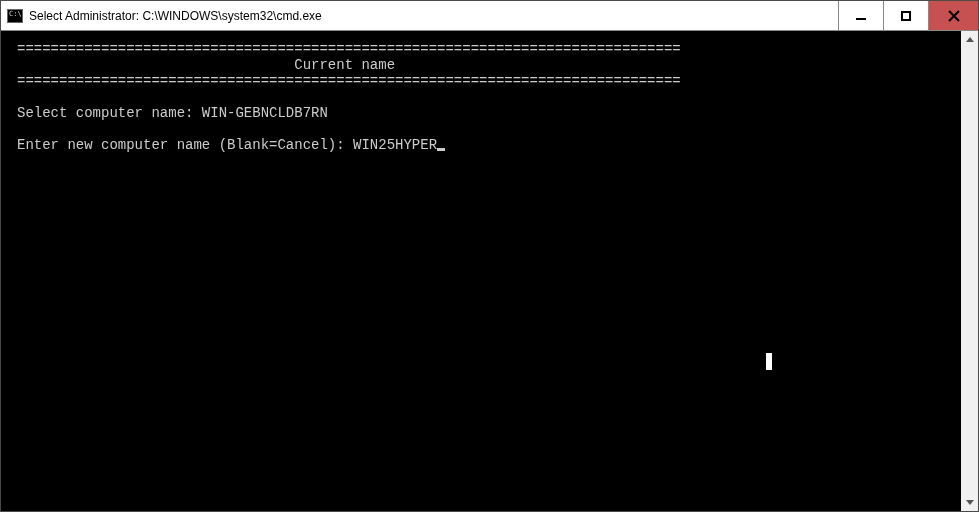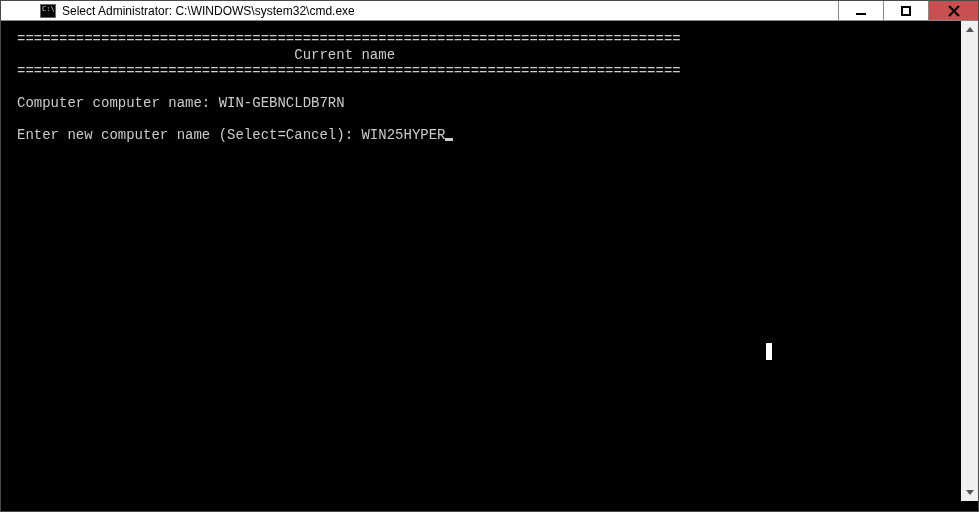--- a/index.html
+++ b/index.html
@@ -5,26 +5,25 @@
     * { margin: 0; padding: 0; box-sizing: border-box; }
     body {
       width: 979px;
       height: 512px;
       background: #000;
       font-family: "Segoe UI", Arial, sans-serif;
       overflow: hidden;
       border: 1px solid #4a4a4a;
     }
     .titlebar {
-      height: 20px;
+      height: 30px;
       background: #fff;
       display: flex;
       align-items: center;
       border-bottom: 1px solid #888;
-      padding-left: 33px;
     }
     .title-icon {
       width: 16px;
       height: 14px;
       margin-left: 6px;
       margin-right: 6px;
       background: #000;
       position: relative;
       flex-shrink: 0;
       border: 1px solid #666;
@@ -177,23 +176,23 @@
       <div class="close-glyph"></div>
     </div>
   </div>
 </div>
 
 <div class="client-area">
   <div class="console"><span class="rule-line">===============================================================================</span>
 <span class="header-line">                                 </span><span>Current name</span>
 <span class="rule-line">===============================================================================</span>
 <span></span>
-<span>Computer computer name: </span><span>WIN-GEBNCLDB7RN</span>
+<span>Select computer name: </span><span>WIN-GEBNCLDB7RN</span>
 <span></span>
-<span>Enter new computer name (Select=Cancel): </span><span>WIN25HYPER</span><span class="cursor"></span>
+<span>Enter new computer name (Blank=Cancel): </span><span>WIN25HYPER</span><span class="cursor"></span>
     <div class="text-cursor-block"></div>
   </div>
   <div class="scrollbar">
     <div class="sb-btn">
       <div class="sb-arrow-up"></div>
     </div>
     <div class="sb-track"></div>
     <div class="sb-btn">
       <div class="sb-arrow-down"></div>
     </div>

